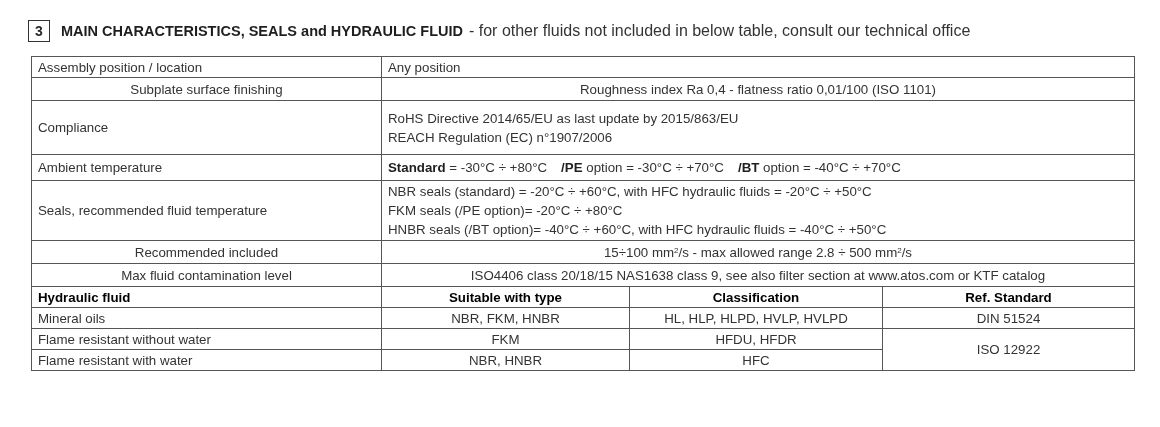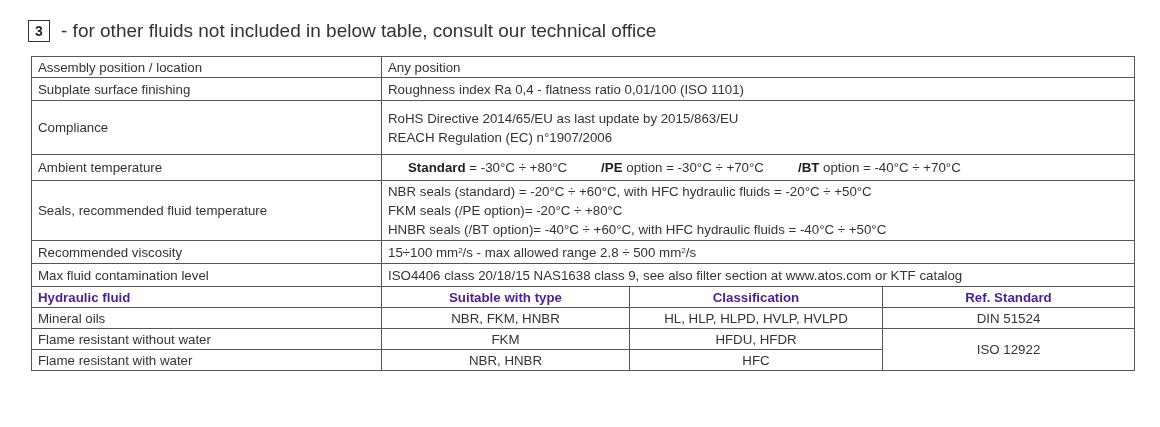--- a/index.html
+++ b/index.html
@@ -38,22 +38,22 @@
     box-sizing: content-box;
   }
   .section-title {
     font-weight: bold;
     color: #1e1e1e;
     font-size: 14.5px;
   }
   .section-subtitle {
     font-weight: normal;
     color: #333;
-    font-size: 19px;
-    margin-left: 0;
+    font-size: 16px;
+    margin-left: 6px;
     text-align: right;
   }
 
   table.spec {
     position: absolute;
     left: 31px;
     top: 56px;
     width: 1103px;
     border-collapse: collapse;
     table-layout: fixed;
@@ -62,36 +62,37 @@
   }
   table.spec td {
     border: 1px solid #555;
     padding: 0 6px;
     vertical-align: middle;
     line-height: 19px;
     white-space: nowrap;
     overflow: hidden;
   }
   .h22 { height: 21px; }
-  .h24 { height: 23px; }
+  .h24 { height: 23px; text-align: center; }
   .h44 { height: 54px; }
   .h28 { height: 26px; }
   .h62 { height: 60px; }
   .center { text-align: center; }
-  .bold { font-weight: bold; color: #4c1d95; }
+  .bold { font-weight: bold; color: #000000; }
   .line { display: block; }
-  .b { font-weight: bold; color: #1e1e1e; margin-left: 20px; }
+  .b { font-weight: bold; color: #1e1e1e; }
   .gap { display: inline-block; width: 14px; }
   sup { font-size: 8px; vertical-align: 4px; line-height: 0; }
 </style>
 </head>
 <body>
 
 <div class="section-header">
   <span class="section-number">3</span>
+  <span class="section-title">MAIN CHARACTERISTICS, SEALS and HYDRAULIC FLUID</span>
   <span class="section-subtitle">- for other fluids not included in below table, consult our technical office</span>
 </div>
 
 <table class="spec">
   <colgroup>
     <col style="width:350px">
     <col style="width:248px">
     <col style="width:253px">
     <col style="width:252px">
   </colgroup>
@@ -125,21 +126,21 @@
     <tr class="h62">
       <td>Seals, recommended fluid temperature</td>
       <td colspan="3">
         <span class="line">NBR seals (standard) = -20°C ÷ +60°C, with HFC hydraulic fluids = -20°C ÷ +50°C</span>
         <span class="line">FKM seals (/PE option)= -20°C ÷ +80°C</span>
         <span class="line">HNBR seals (/BT option)= -40°C ÷ +60°C, with HFC hydraulic fluids = -40°C ÷ +50°C</span>
       </td>
     </tr>
 
     <tr class="h24">
-      <td>Recommended viscosity</td>
+      <td>Recommended included</td>
       <td colspan="3">
         <span>15÷100 mm</span><sup>2</sup><span>/s - max allowed range 2.8 ÷ 500 mm</span><sup>2</sup><span>/s</span>
       </td>
     </tr>
 
     <tr class="h24">
       <td>Max fluid contamination level</td>
       <td colspan="3">ISO4406 class 20/18/15 NAS1638 class 9, see also filter section at www.atos.com or KTF catalog</td>
     </tr>
 

